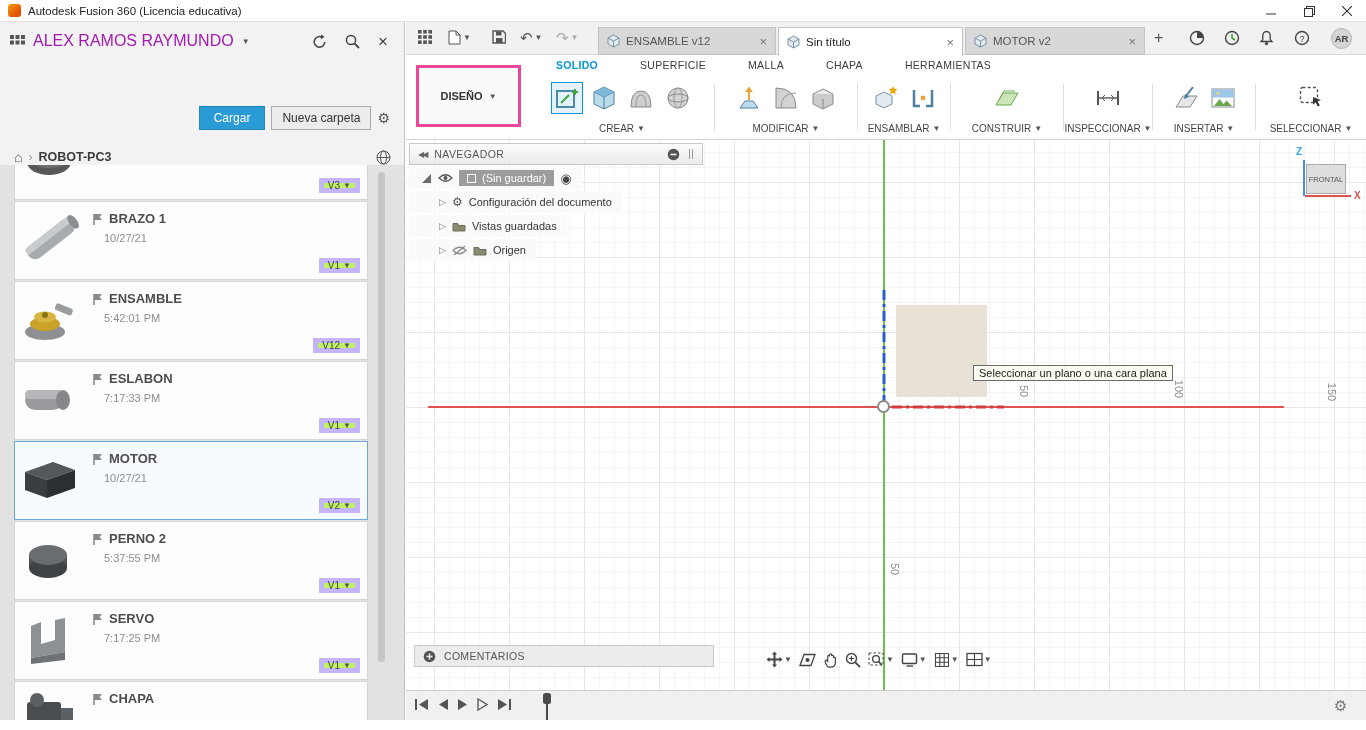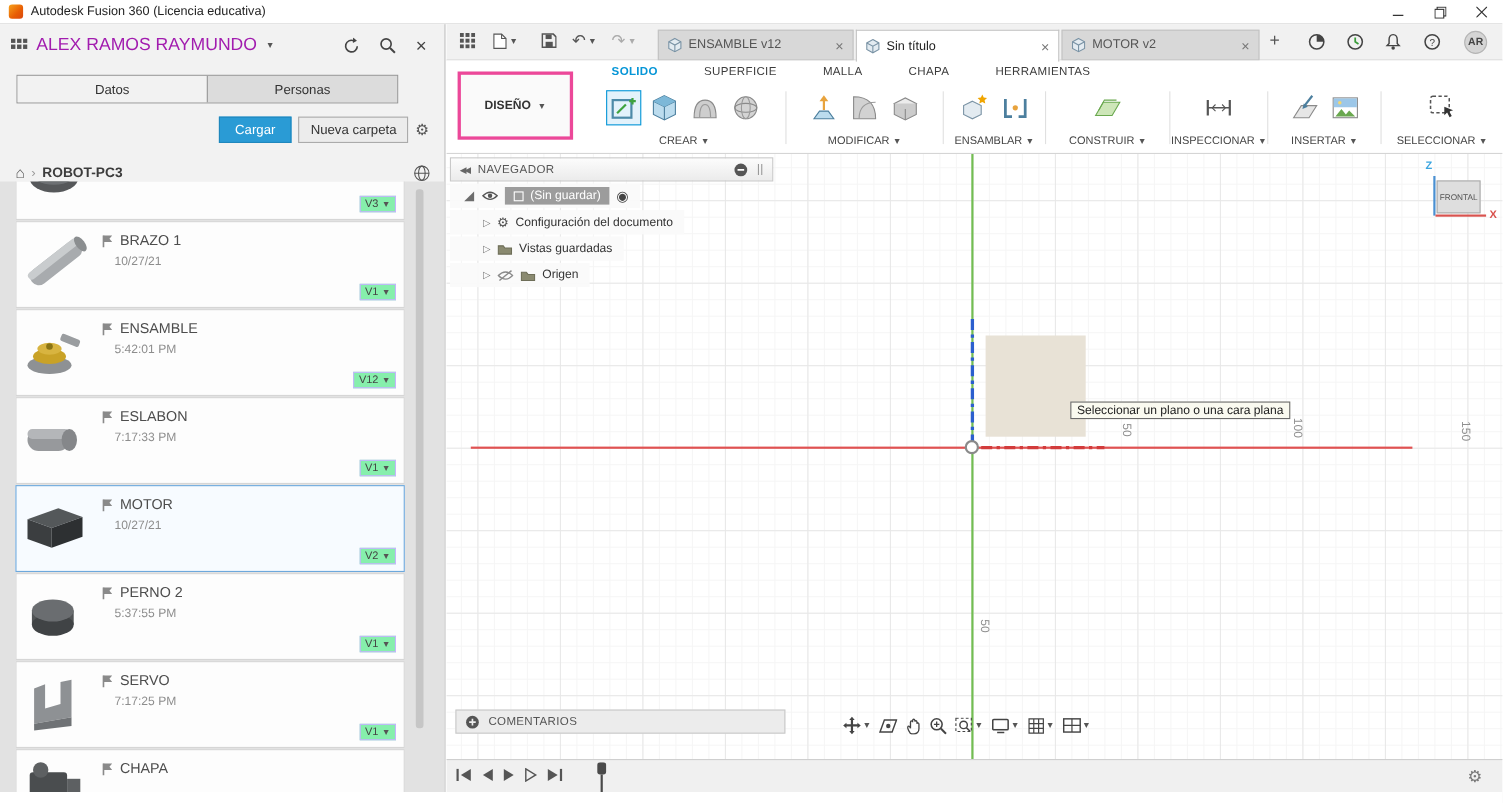--- a/index.html
+++ b/index.html
@@ -26,23 +26,23 @@
   .lp-actions{position:absolute;right:14px;top:84px;display:flex;gap:6px;align-items:center}
   .btn-upload{background:#2a9bd5;color:#fff;border:1px solid #1f87bd;font-size:12px;padding:4px 14px}
   .btn-newfolder{background:#ececec;color:#333;border:1px solid #ababab;font-size:12px;padding:4px 10px}
   .lp-crumb{position:absolute;left:14px;top:124px;width:377px;height:22px;display:flex;align-items:center;gap:6px}
   .crumb-name{font-weight:bold;font-size:12.5px;color:#3c3c3c}
   .lp-list{position:absolute;left:0;top:143px;width:100%;height:565px;background:#e2e2e2;overflow:hidden;padding-left:14px}
   .card{position:relative;width:354px;height:79px;background:#fdfdfd;border:1px solid #d6d6d6;margin-bottom:1px}
   .card.sel{border:1px solid #6da8dc;background:#f7fbff}
   .thumb{position:absolute;left:2px;top:6px}
   .nm-row{position:absolute;left:78px;top:9px;display:flex;align-items:center;gap:5px}
-  .item-name{font-weight:normal;font-size:13px;color:#4d4d4d}
+  .item-name{font-weight:bold;font-size:13px;color:#4d4d4d}
   .item-date{position:absolute;left:89px;top:30px;font-size:11px;color:#8d8d8d}
-  .ver{position:absolute;right:7px;bottom:6px;height:15px;border:1px solid #c4b5fd;background:#86efac;font-size:10px;color:#444;display:flex;align-items:center;gap:3px;padding:0 4px}
+  .ver{position:absolute;right:7px;bottom:6px;height:15px;border:5px solid #c4b5fd;background:#bef264;font-size:10px;color:#444;display:flex;align-items:center;gap:3px;padding:0 4px}
   .lp-scroll{position:absolute;left:378px;top:150px;width:7px;height:490px;background:#c6c6c6;border-radius:3px}
   
   #main{left:406px;top:22px;width:960px;height:708px}
   #appbar{position:absolute;left:0;top:0;width:100%;height:33px;background:#f1f1f1;border-bottom:1px solid #d7d7d7}
   .ab-icon{position:absolute;top:8px;display:flex;align-items:center;gap:2px}
   .doc-tab{position:absolute;top:5px;height:28px;background:#d8d8d8;border:1px solid #c3c3c3;display:flex;align-items:center;gap:6px;padding:0 8px;font-size:11.5px;color:#555}
   .doc-tab.active{background:#fff;height:29px;border-bottom:none;z-index:3;color:#222}
   .tab-x{margin-left:auto;color:#777;font-size:13px;line-height:1}
   .tab-label{white-space:nowrap;overflow:hidden;text-overflow:ellipsis;flex:1}
   .avatar{position:absolute;left:925px;top:6px;width:21px;height:21px;border-radius:50%;background:#d5d5d5;border:1px solid #b5b5b5;display:flex;align-items:center;justify-content:center;font-size:9.5px;font-weight:bold;color:#444}
@@ -141,24 +141,20 @@
           <path d="M12.8 8 A5.3 5.3 0 1 1 9.5 3" fill="none" stroke="#444" stroke-width="1.5"></path>
           <path d="M9 0.2 L12.5 3 L8.8 5.2 Z" fill="#444"></path>
         </svg>
       <svg width="15" height="15">
           <circle cx="6" cy="6" r="4.6" fill="none" stroke="#444" stroke-width="1.5"></circle>
           <line x1="9.6" y1="9.6" x2="14" y2="14" stroke="#444" stroke-width="1.8"></line>
         </svg>
       <span style="font-size:17px;color:#444;line-height:1">×</span>
     </div>
   </div>
-  <div class="lp-tabs">
-    <div class="lp-tab on">Datos</div>
-    <div class="lp-tab off">Personas</div>
-  </div>
   <div class="lp-actions">
     <button class="btn-upload">Cargar</button>
     <button class="btn-newfolder">Nueva carpeta</button>
     <span style="font-size:14px;color:#555">⚙</span>
   </div>
   <div class="lp-crumb">
     <span style="font-size:14px;color:#555">⌂</span>
     <span style="color:#999;font-size:12px">›</span>
     <span class="crumb-name">ROBOT-PC3</span>
     <svg width="15" height="15" style="margin-left:auto">

